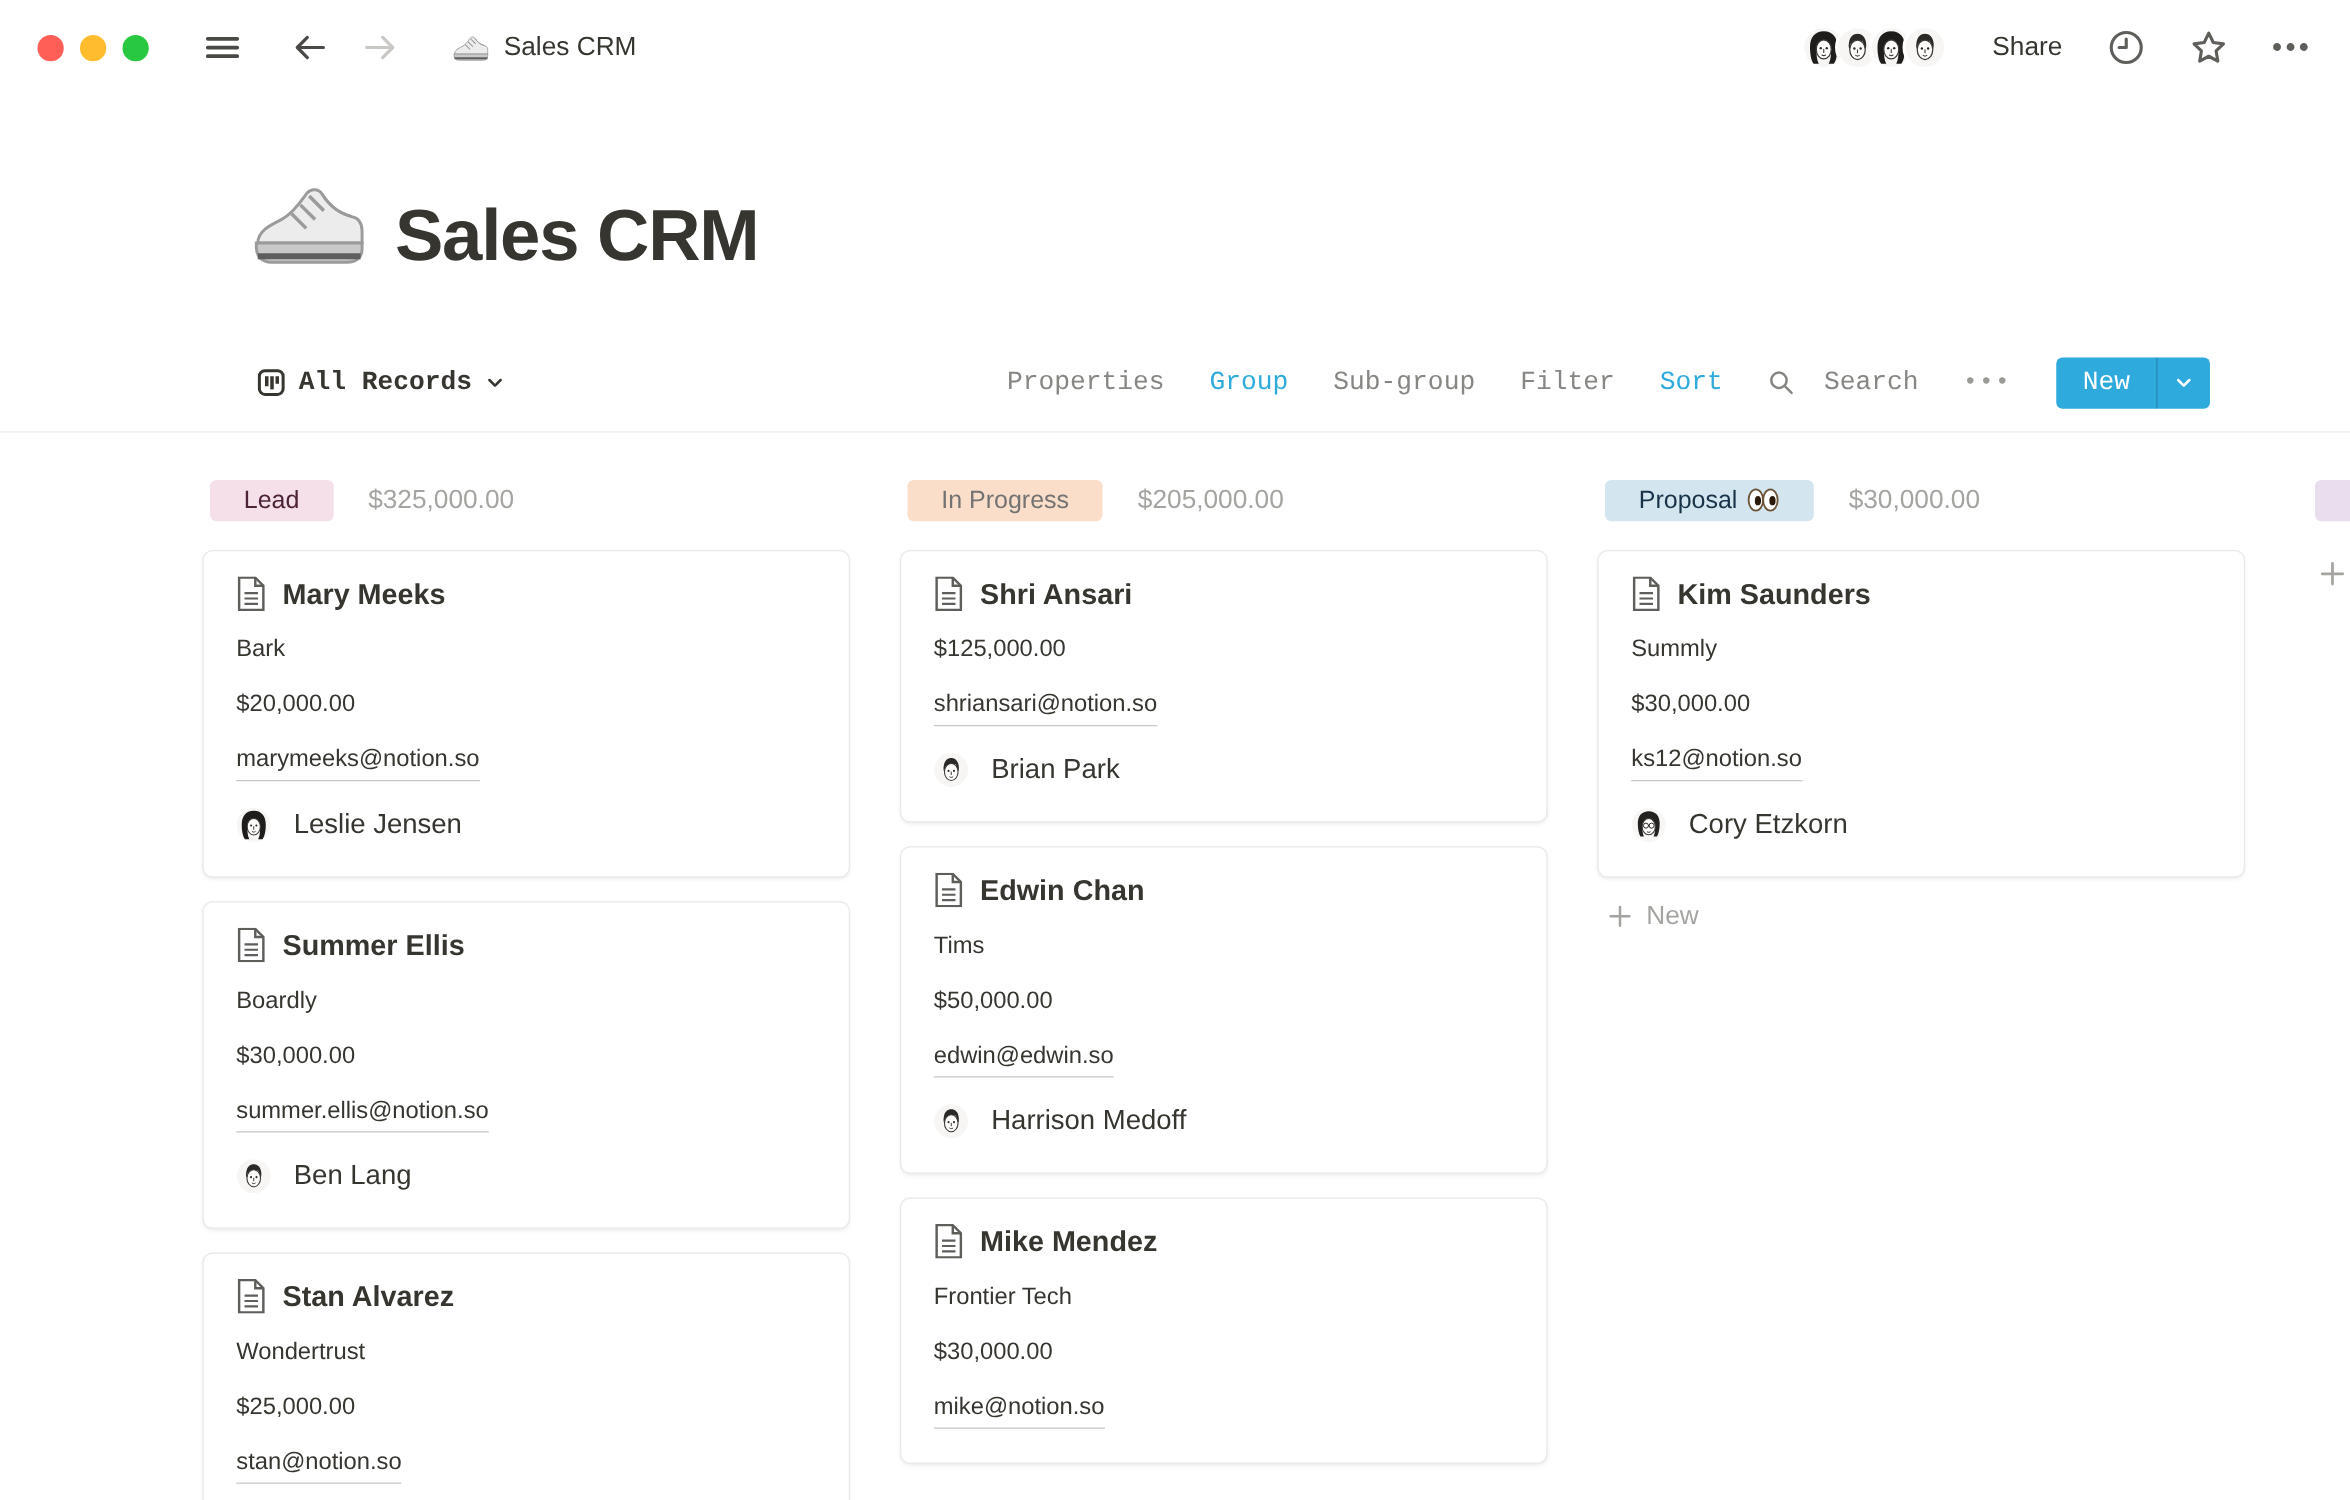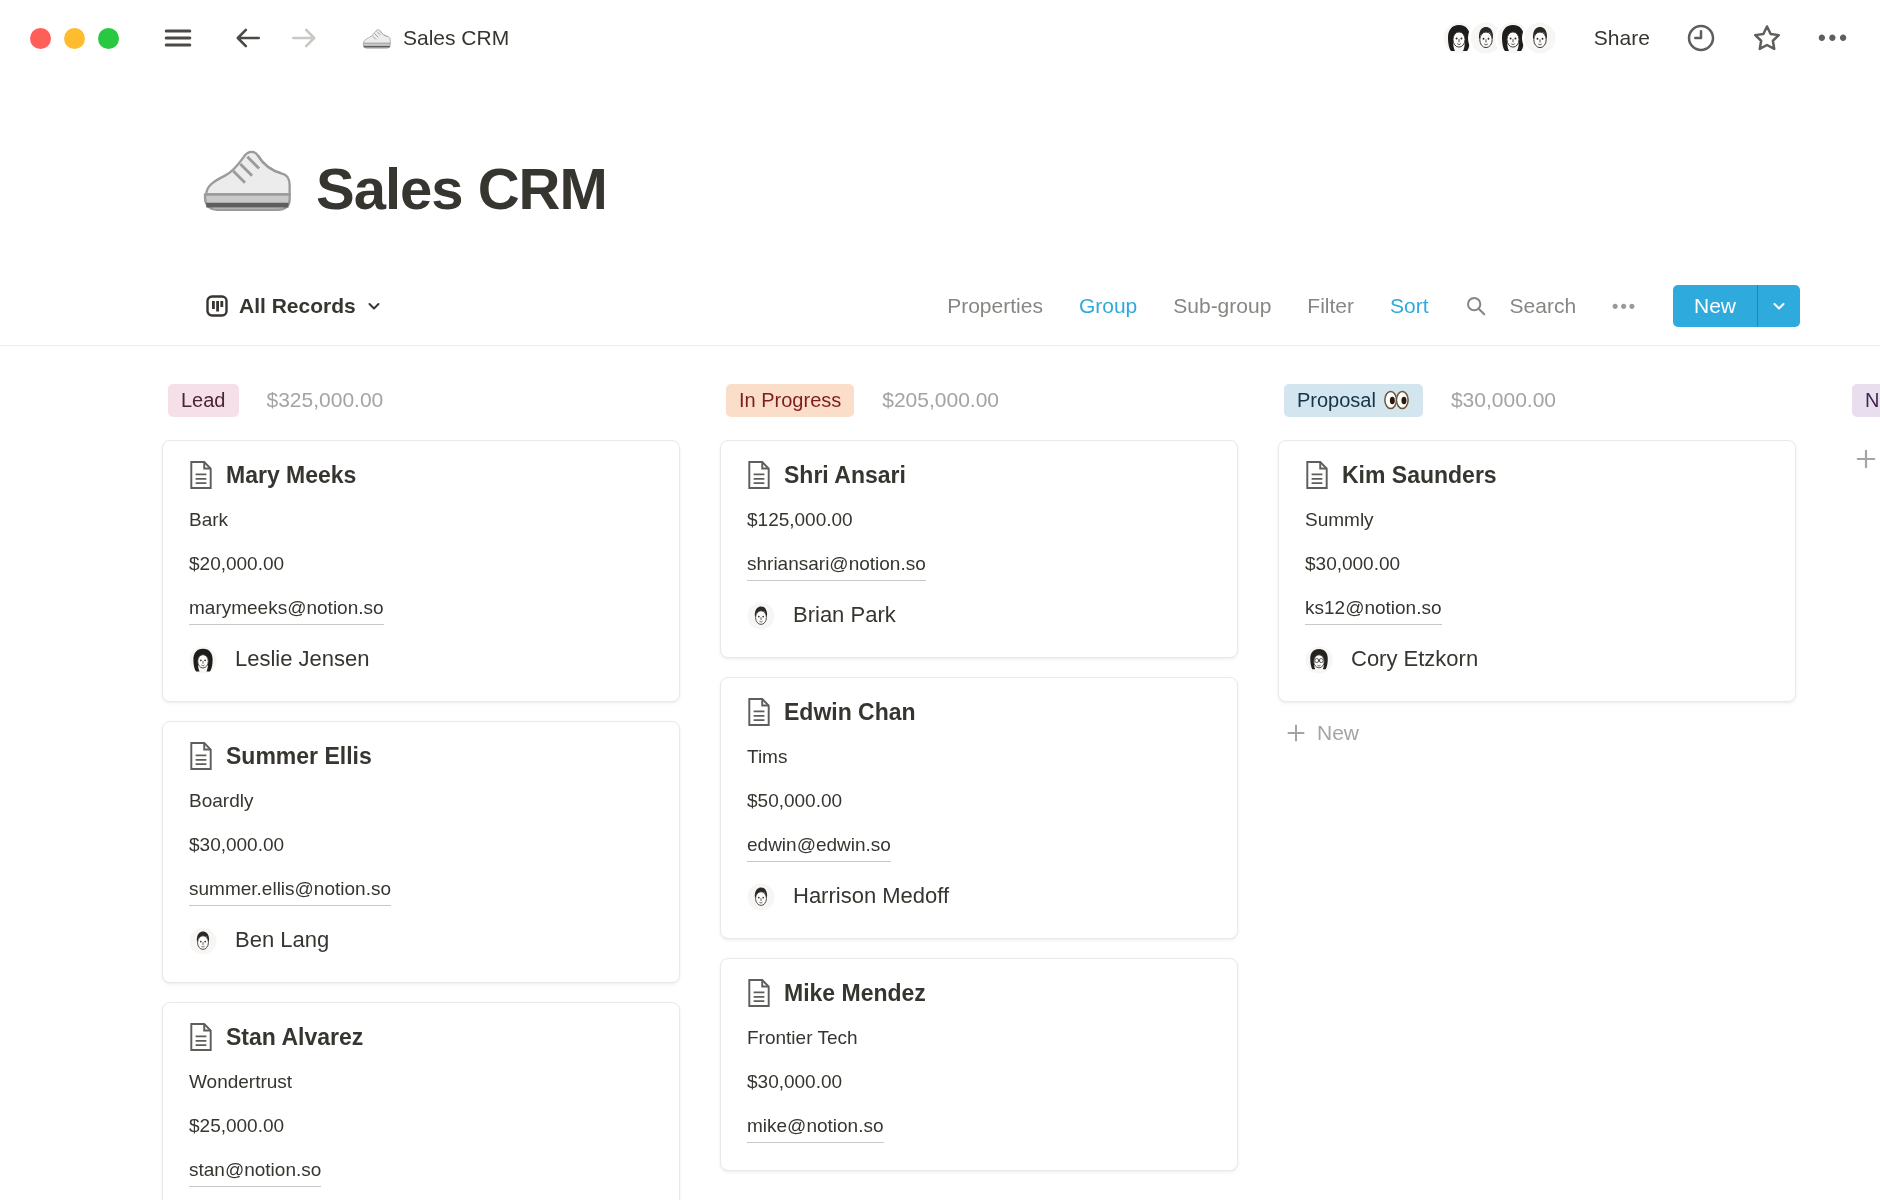--- a/index.html
+++ b/index.html
@@ -22,43 +22,43 @@
   .avatar-stack .avatar:first-child { margin-left:0; }
   .share { font-size:21px; color:#37352f; }
   .dots { font-size:22px; letter-spacing:3px; color:#5f5e5b; font-weight:bold; }
 
   
   .page-header { margin:56px 0 0 198px; display:flex; align-items:flex-end; gap:24px; height:92px; }
   .sneaker-lg { width:94px; height:92px; }
   .page-title { font-size:58px; font-weight:700; letter-spacing:-1px; color:#37352f; line-height:1; padding-bottom:6px; }
 
   
-  .toolbar { margin:58px 80px 0 205px; height:48px; display:flex; align-items:center; }
+  .toolbar { margin:58px 112px 0 205px; height:48px; display:flex; align-items:center;font-family:Liberation Mono, monospace; }
   .view-switch { display:flex; align-items:center; gap:10px; font-size:21px; font-weight:700; color:#37352f; cursor:pointer; }
   .view-switch .ic { width:24px; height:24px; }
   .view-switch .chev { width:16px; height:16px; }
   .tb-menu { margin-left:auto; display:flex; align-items:center; gap:36px; font-size:21px; color:#87868 3; }
   .tb-item { color:#878683; cursor:pointer; }
   .tb-item.active { color:#2eaadc; }
   .search-group { display:flex; align-items:center; gap:23px; color:#878683; }
   .search-group .ic { width:22px; height:22px; }
   .more { color:#9b9a97; font-weight:bold; letter-spacing:2px; font-size:18px; }
   .new-btn { display:flex; align-items:stretch; background:#2eaadc; border-radius:5px; overflow:hidden; color:#fff; }
   .new-btn .nb-main { padding:9px 21px; font-size:21px; font-weight:500; }
   .new-btn .nb-split { display:flex; align-items:center; padding:0 13px; border-left:1px solid rgba(6,77,104,.35); }
   .new-btn .chev { width:16px; height:16px; }
   .hr { margin-top:15px; border-bottom:1px solid #ededeb; }
 
   
   .board { padding:36px 0 0 162px; display:flex; gap:40px; align-items:flex-start; }
   .col { width:518px; flex:none; }
   .col-head { display:flex; align-items:center; gap:28px; padding-left:6px; margin-bottom:22px; height:36px; }
-  .badge { font-size:20px; padding:5px 13px; border-radius:5px; white-space:nowrap; display:inline-flex; align-items:center; gap:7px; }
+  .badge { font-size:20px; padding:5px 27px; border-radius:5px; white-space:nowrap; display:inline-flex; align-items:center; gap:7px; }
   .badge-pink  { background:#f5e0e9; color:#4c2337; }
-  .badge-orange{ background:#fadec9; color:#7f1d1d; }
+  .badge-orange{ background:#fadec9; color:#737373; }
   .badge-blue  { background:#d3e5ef; color:#183347; }
   .badge-purple{ background:#e8deee; color:#412454; }
   .badge .eyes { width:27px; height:20px; }
   .sum { font-size:21px; color:#a5a4a1; }
 
   .card { background:#fff; border:1px solid #e9e9e7; border-radius:8px;
     box-shadow:0 1px 2px rgba(15,15,15,.04), 0 2px 4px rgba(15,15,15,.04);
     padding:20px 26px 27px; margin-bottom:19px; cursor:pointer; }
   .card-title { display:flex; align-items:center; gap:13px; font-size:23px; font-weight:600; color:#37352f; margin-bottom:16px; }
   .card-title .doc-ic { width:24px; height:28px; flex:none; }

